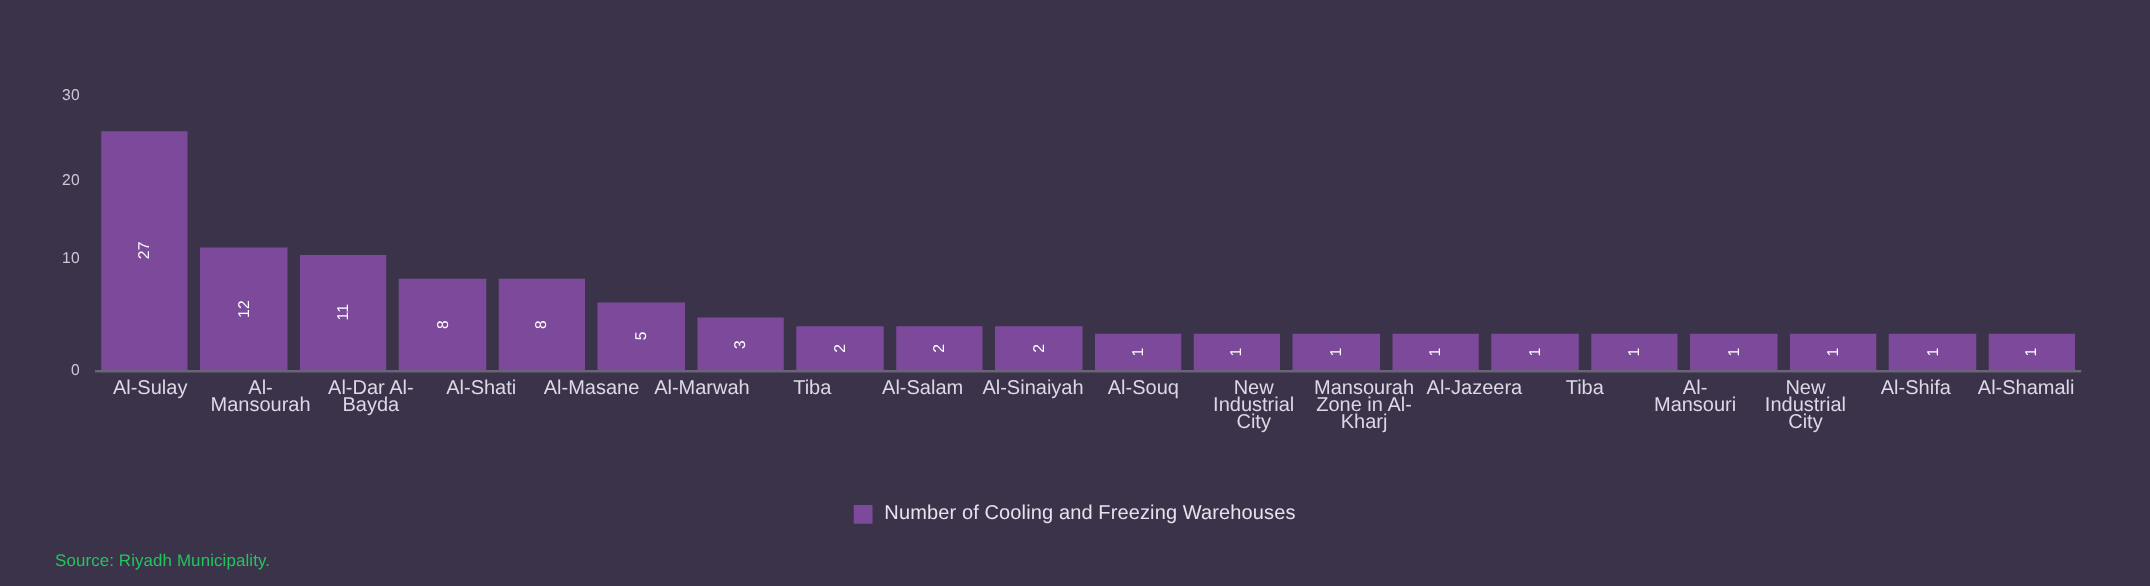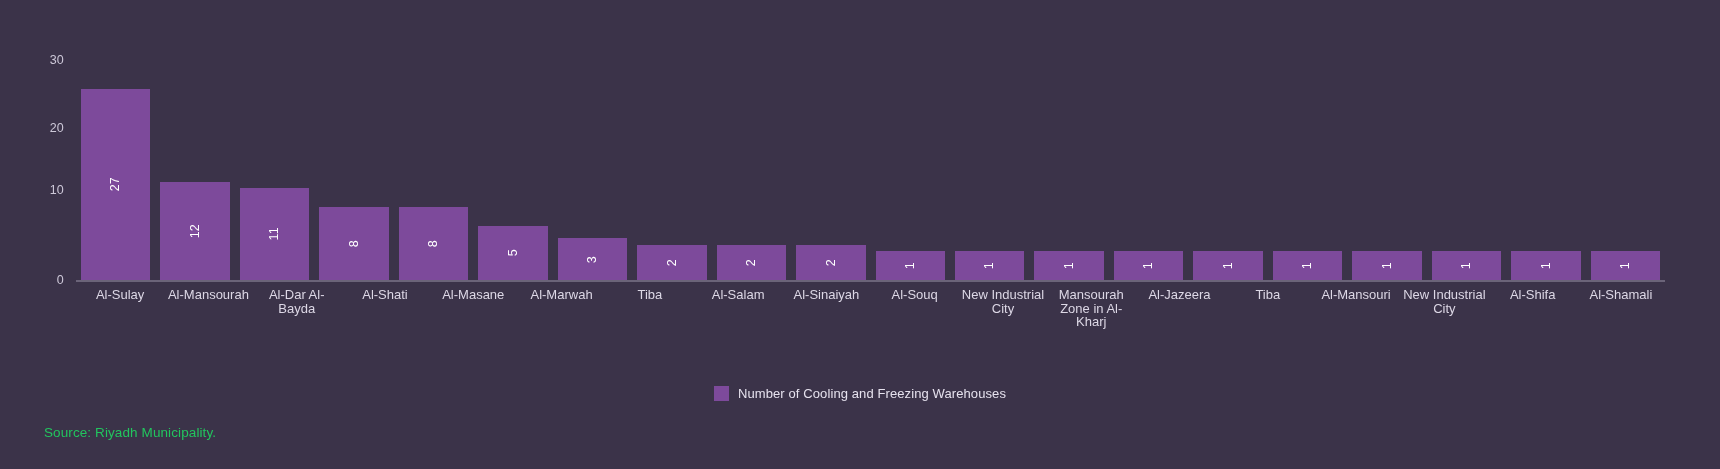--- a/index.html
+++ b/index.html
@@ -12,20 +12,21 @@
     background: #3b3349;
     font-family: "Liberation Sans", sans-serif;
     overflow: hidden;
     position: relative;
     color: #e8e4ef;
   }
 
   #chart-root {
     position: absolute;
     inset: 0;
+    margin-top: 16px;
   }
 
   
   .y-axis {
     position: absolute;
     left: 0;
     top: 0;
     width: 76px;
     height: 469px;
   }
@@ -103,21 +104,21 @@
     right: 55px;
     height: 62px;
     display: flex;
     justify-content: space-between;
   }
   .x-label {
     flex: 1 1 0;
     padding: 0 2px;
     box-sizing: border-box;
     text-align: center;
-    font-size: 13px;
+    font-size: 16px;
     line-height: 13.6px;
     color: #ddd8e6;
     word-wrap: break-word;
   }
 
   
   .legend {
     position: absolute;
     left: 0;
     right: 0;
@@ -127,21 +128,21 @@
     justify-content: center;
     gap: 9px;
   }
   .legend-swatch {
     width: 15px;
     height: 15px;
     background: #7d4a9b;
     display: block;
   }
   .legend-label {
-    font-size: 13px;
+    font-size: 16px;
     color: #e6e2ee;
     letter-spacing: 0.1px;
   }
 
   
   .source-note {
     position: absolute;
     left: 44px;
     top: 425px;
     font-size: 13.5px;

